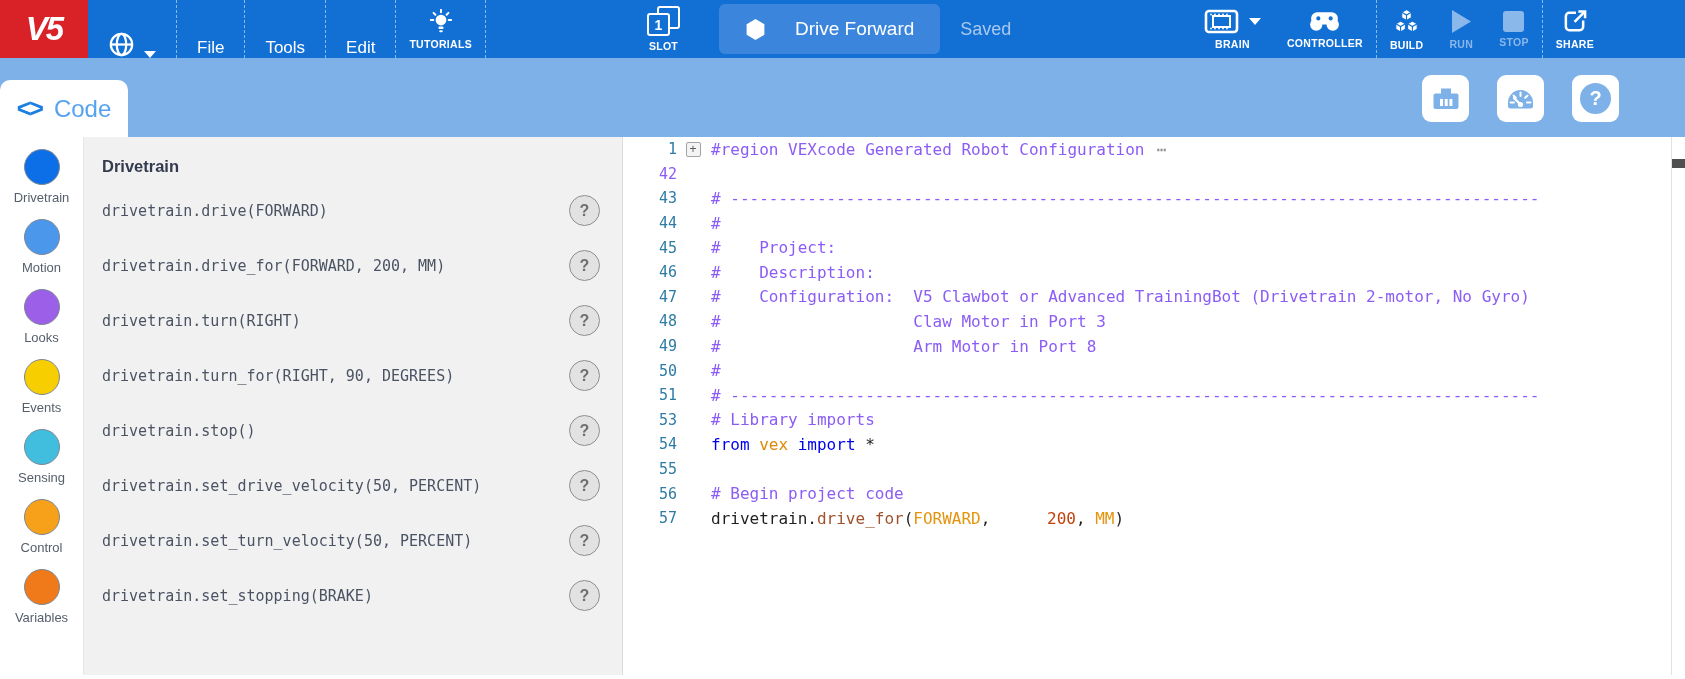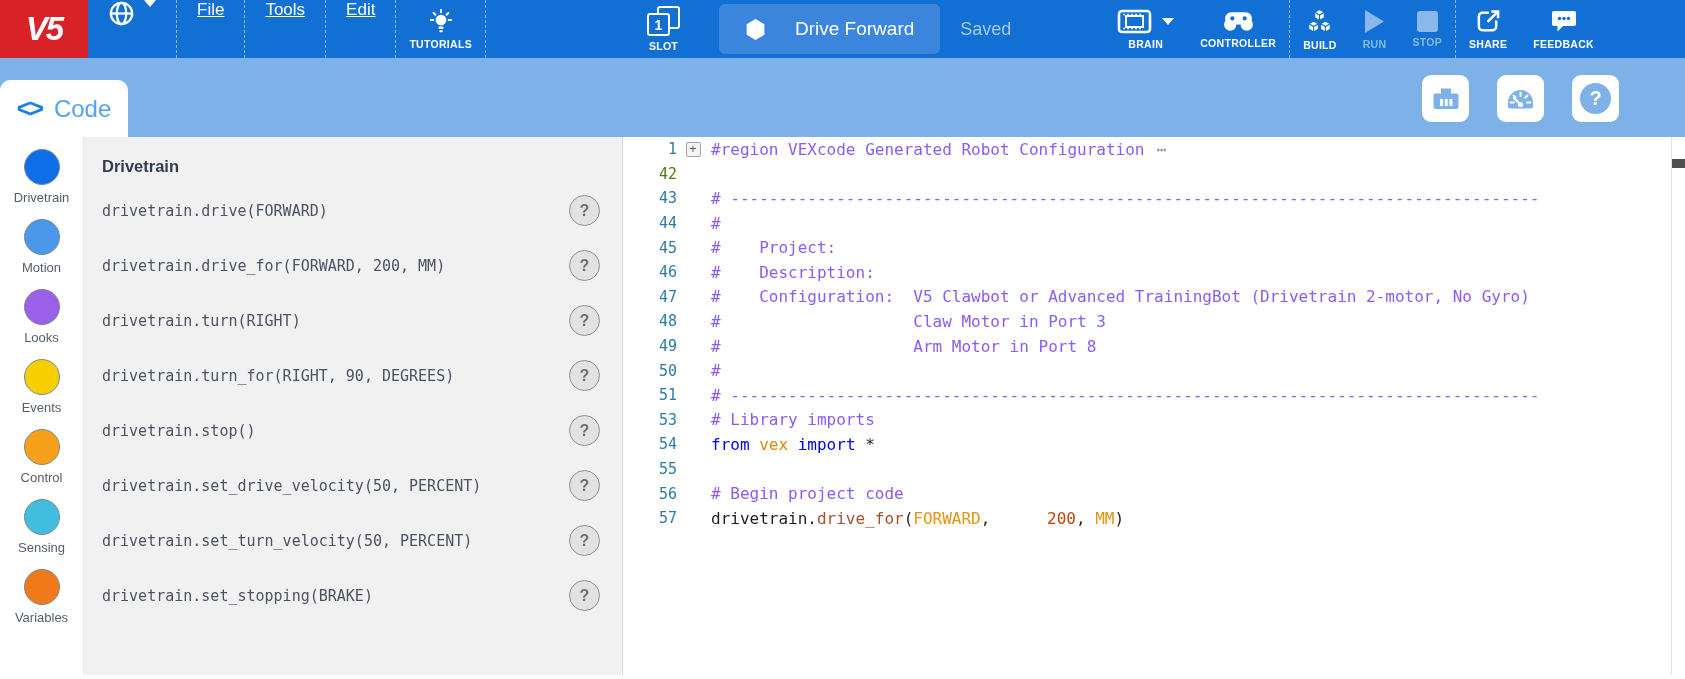--- a/index.html
+++ b/index.html
@@ -7,21 +7,21 @@
   body {
     width:1685px; height:679px; overflow:hidden;
     font-family:"Liberation Sans", sans-serif;
     background:#fff;
   }
 
   
   .topbar { height:58px; background:#1270d4; display:flex; align-items:stretch; color:#fff; }
   .logo { width:88px; background:#d92128; display:flex; align-items:center; justify-content:center;
           font-weight:bold; font-style:italic; font-size:33px; letter-spacing:-2px; cursor:pointer; }
-  .tb-item { display:flex; align-items:flex-start; padding:0 20px; cursor:pointer;text-decoration:underline; }
+  .tb-item { display:flex; align-items:flex-end; padding:0 20px; cursor:pointer; }
   .menu-label { font-size:17px; }
   .sep { width:0; border-left:1px dashed rgba(255,255,255,.5); align-self:stretch; }
   .tb-stack { display:flex; flex-direction:column; align-items:center; justify-content:center; gap:4px;
               padding:0 13px; cursor:pointer; }
   .tb-stack .lbl { font-size:10.5px; font-weight:bold; letter-spacing:.3px; }
   .caret { width:0; height:0; border-left:6px solid transparent; border-right:6px solid transparent;
            border-top:7px solid #fff; margin-left:9px; }
   .slot-wrap { margin-left:148px; }
   .slot-icon { position:relative; width:33px; height:30px; }
   .slot-back { position:absolute; top:0; right:0; width:23px; height:23px; border:2.5px solid #fff; border-radius:3px; }
@@ -62,21 +62,21 @@
   .panel-header { font-weight:bold; font-size:16.5px; color:#333b4f; padding:10px 0 12px 18px; height:36px; }
   .cmd-row { height:55px; display:flex; align-items:center; justify-content:space-between; padding:0 22px 0 18px; }
   .cmd-text { font-family:"DejaVu Sans Mono", monospace; font-size:15px; color:#4b5363; white-space:pre; cursor:grab; }
   .help-btn { width:31px; height:31px; border-radius:50%; background:#e2e2e2; border:1.5px solid #8f8f8f;
               color:#6e6e6e; font-weight:bold; font-size:16px; cursor:pointer; flex-shrink:0;
               display:flex; align-items:center; justify-content:center; font-family:"Liberation Sans",sans-serif; }
 
   .editor { flex:1; position:relative; background:#fff; overflow:hidden; }
   .code-line { display:flex; align-items:center; height:24.6px; font-family:"DejaVu Sans Mono", monospace; }
   .ln-num { width:54px; flex-shrink:0; text-align:right; color:#2e7ba6; font-size:15px; }
-  .ln-num.active { color:#4d7c0f; }
+  .ln-num.active { color:#8b5cf6; }
   .fold-slot { width:26px; flex-shrink:0; display:flex; align-items:center; justify-content:center; margin-left:3px; }
   .fold-box { width:15px; height:15px; border:1px solid #a3a3a3; background:#f4f4f4; color:#5a5a5a;
               font-size:12px; line-height:12px; text-align:center; border-radius:2px; cursor:pointer;
               font-family:"Liberation Sans",sans-serif; }
   .code-text { white-space:pre; font-size:16px; padding-left:5px; }
   .tok-comment { color:#8b5cf6; }
   .tok-kw { color:#0000f0; }
   .tok-mod { color:#e08807; }
   .tok-const { color:#e5940d; }
   .tok-fn { color:#a0522d; }
@@ -243,31 +243,20 @@
       <span>
         <svg width="26" height="25" viewBox="0 0 26 26">
             <path d="M14 4 H7 a3.5 3.5 0 0 0 -3.5 3.5 v11 A3.5 3.5 0 0 0 7 22 h11 a3.5 3.5 0 0 0 3.5 -3.5 V12" fill="none" stroke="#fff" stroke-width="2.6"></path>
             <path d="M12.5 13.5 L23 3" fill="none" stroke="#fff" stroke-width="2.6"></path>
             <path d="M16.5 2.5 h7 v7" fill="none" stroke="#fff" stroke-width="2.6"></path>
           </svg>
       </span>
       <span class="lbl">SHARE</span>
     </div>
 
-    <div class="tb-stack">
-      <span>
-        <svg width="28" height="25" viewBox="0 0 28 25">
-            <path d="M4 2 h20 a2 2 0 0 1 2 2 v11 a2 2 0 0 1 -2 2 H13 l-5.5 5.5 V17 H4 a2 2 0 0 1 -2 -2 V4 a2 2 0 0 1 2 -2 z" fill="#fff"></path>
-            <circle cx="9.5" cy="9.5" r="1.7" fill="#1270d4"></circle>
-            <circle cx="14" cy="9.5" r="1.7" fill="#1270d4"></circle>
-            <circle cx="18.5" cy="9.5" r="1.7" fill="#1270d4"></circle>
-          </svg>
-      </span>
-      <span class="lbl">FEEDBACK</span>
-    </div>
   </div>
 </div>
 
 <div class="tabbar">
   <div class="code-tab">
     <span class="code-glyph">&lt;&gt;</span>
     <span class="code-label">Code</span>
   </div>
   <div class="tab-actions">
     <button class="sq-btn">
@@ -314,26 +303,26 @@
       </div>
       <div class="cat-item">
         <span class="cat-dot" style="background: rgb(156, 95, 232);"></span>
         <span class="cat-label">Looks</span>
       </div>
       <div class="cat-item">
         <span class="cat-dot" style="background: rgb(247, 206, 0);"></span>
         <span class="cat-label">Events</span>
       </div>
       <div class="cat-item">
+        <span class="cat-dot" style="background: rgb(65, 190, 222);"></span>
+        <span class="cat-label">Sensing</span>
+      </div>
+      <div class="cat-item">
         <span class="cat-dot" style="background: rgb(247, 161, 27);"></span>
         <span class="cat-label">Control</span>
-      </div>
-      <div class="cat-item">
-        <span class="cat-dot" style="background: rgb(65, 190, 222);"></span>
-        <span class="cat-label">Sensing</span>
       </div>
       <div class="cat-item">
         <span class="cat-dot" style="background: rgb(240, 121, 26);"></span>
         <span class="cat-label">Variables</span>
       </div>
     </div>
 
   <div class="panel">
     <div class="panel-header">Drivetrain</div>
     <div>

